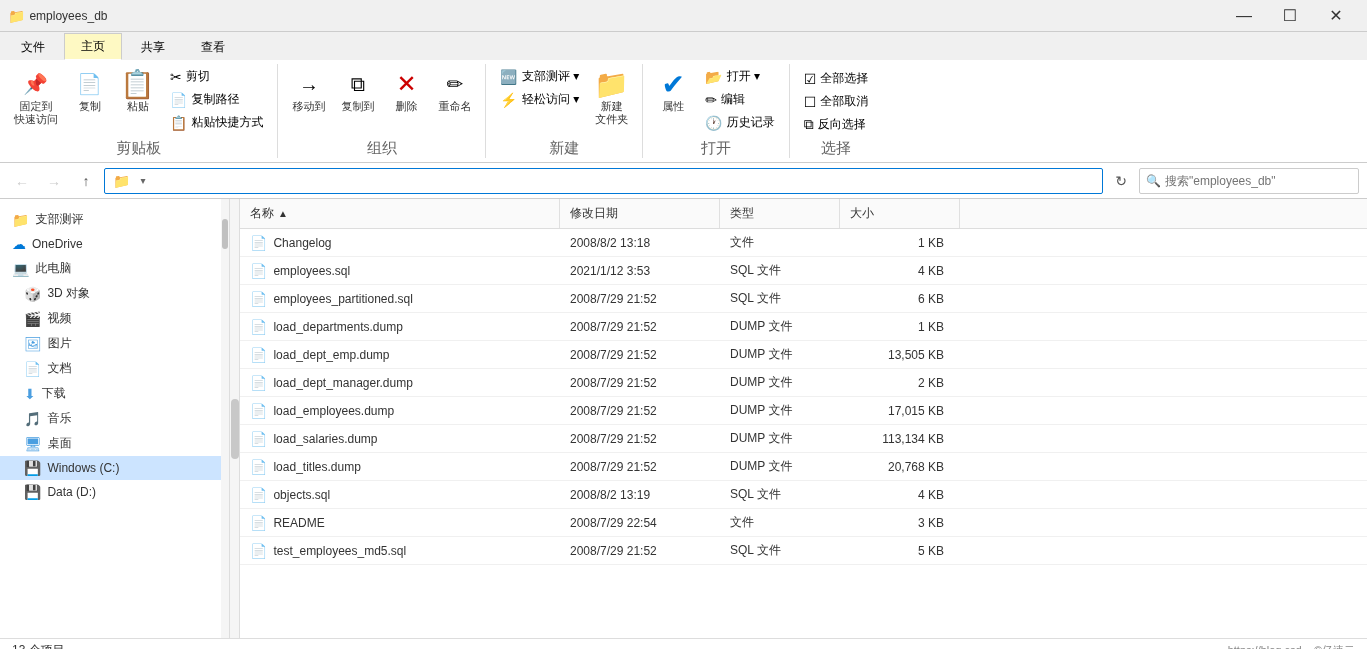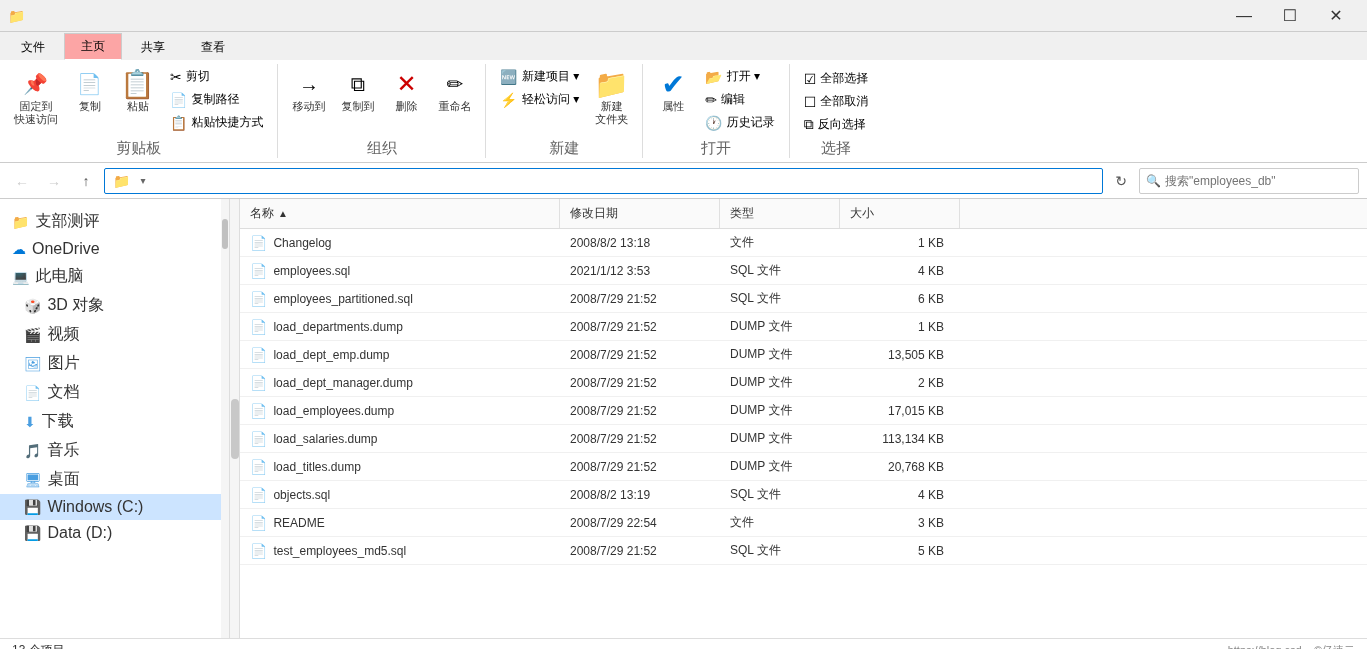--- a/index.html
+++ b/index.html
@@ -32,21 +32,21 @@
     }
     .ribbon-tab {
       padding: 4px 16px;
       font-size: 12px;
       cursor: pointer;
       border: 1px solid transparent;
       border-bottom: none;
       margin-right: 2px;
     }
     .ribbon-tab.active {
-      background: #fca5a5;
+      background: #fef9c3;
       border-color: #ccc;
       border-bottom: 1px solid white;
       font-family: Liberation Serif, serif;
     }
 
     
     .ribbon {
       background: white;
       border-bottom: 1px solid #ccc;
       display: flex;
@@ -173,21 +173,21 @@
       display: flex;
       align-items: center;
       padding: 4px 12px;
       cursor: pointer;
       gap: 6px;
       font-size: 12px;
       color: #333;
     }
     .sidebar-item.selected { background: #cce4ff; }
     .sidebar-item-icon { font-size: 14px; }
-    .sidebar-item-label { font-size: 16px; }
+    .sidebar-item-label { font-size: 12px; }
 
     
     .file-area {
       flex: 1;
       background: white;
       display: flex;
       flex-direction: column;
     }
     .file-list-header {
       display: flex;
@@ -253,20 +253,21 @@
     .watermark { font-size: 11px; color: #888; }
 
     
     .folder-yellow { color: #f5c500; }
   </style>
 </head>
 <body>
 
 <div class="title-bar">
   <span style="font-size:14px; margin-right:4px;">📁</span>
+  <span class="title-bar-title">employees_db</span>
   <div class="title-bar-controls">
     <div class="title-bar-btn">—</div>
     <div class="title-bar-btn">☐</div>
     <div class="title-bar-btn close">✕</div>
   </div>
 </div>
 
 <div class="ribbon-tabs">
   <div class="ribbon-tab">文件</div>
   <div class="ribbon-tab active">主页</div>
@@ -332,21 +333,21 @@
       </div>
     </div>
     <div class="ribbon-group-label">组织</div>
   </div>
 
   <div class="ribbon-group">
     <div class="ribbon-items">
       <div style="display:flex; flex-direction:column; gap:2px; margin-top:2px;">
         <div class="ribbon-btn-small">
           <span class="ribbon-btn-small-icon">🆕</span>
-          <span>新建项目 ▾</span>
+          <span>支部测评 ▾</span>
         </div>
         <div class="ribbon-btn-small">
           <span class="ribbon-btn-small-icon">⚡</span>
           <span>轻松访问 ▾</span>
         </div>
       </div>
       <div class="ribbon-btn">
         <div class="ribbon-btn-icon" style="color:#f5c500; font-size:28px;">📁</div>
         <div class="ribbon-btn-label">新建<br>文件夹</div>
       </div>

